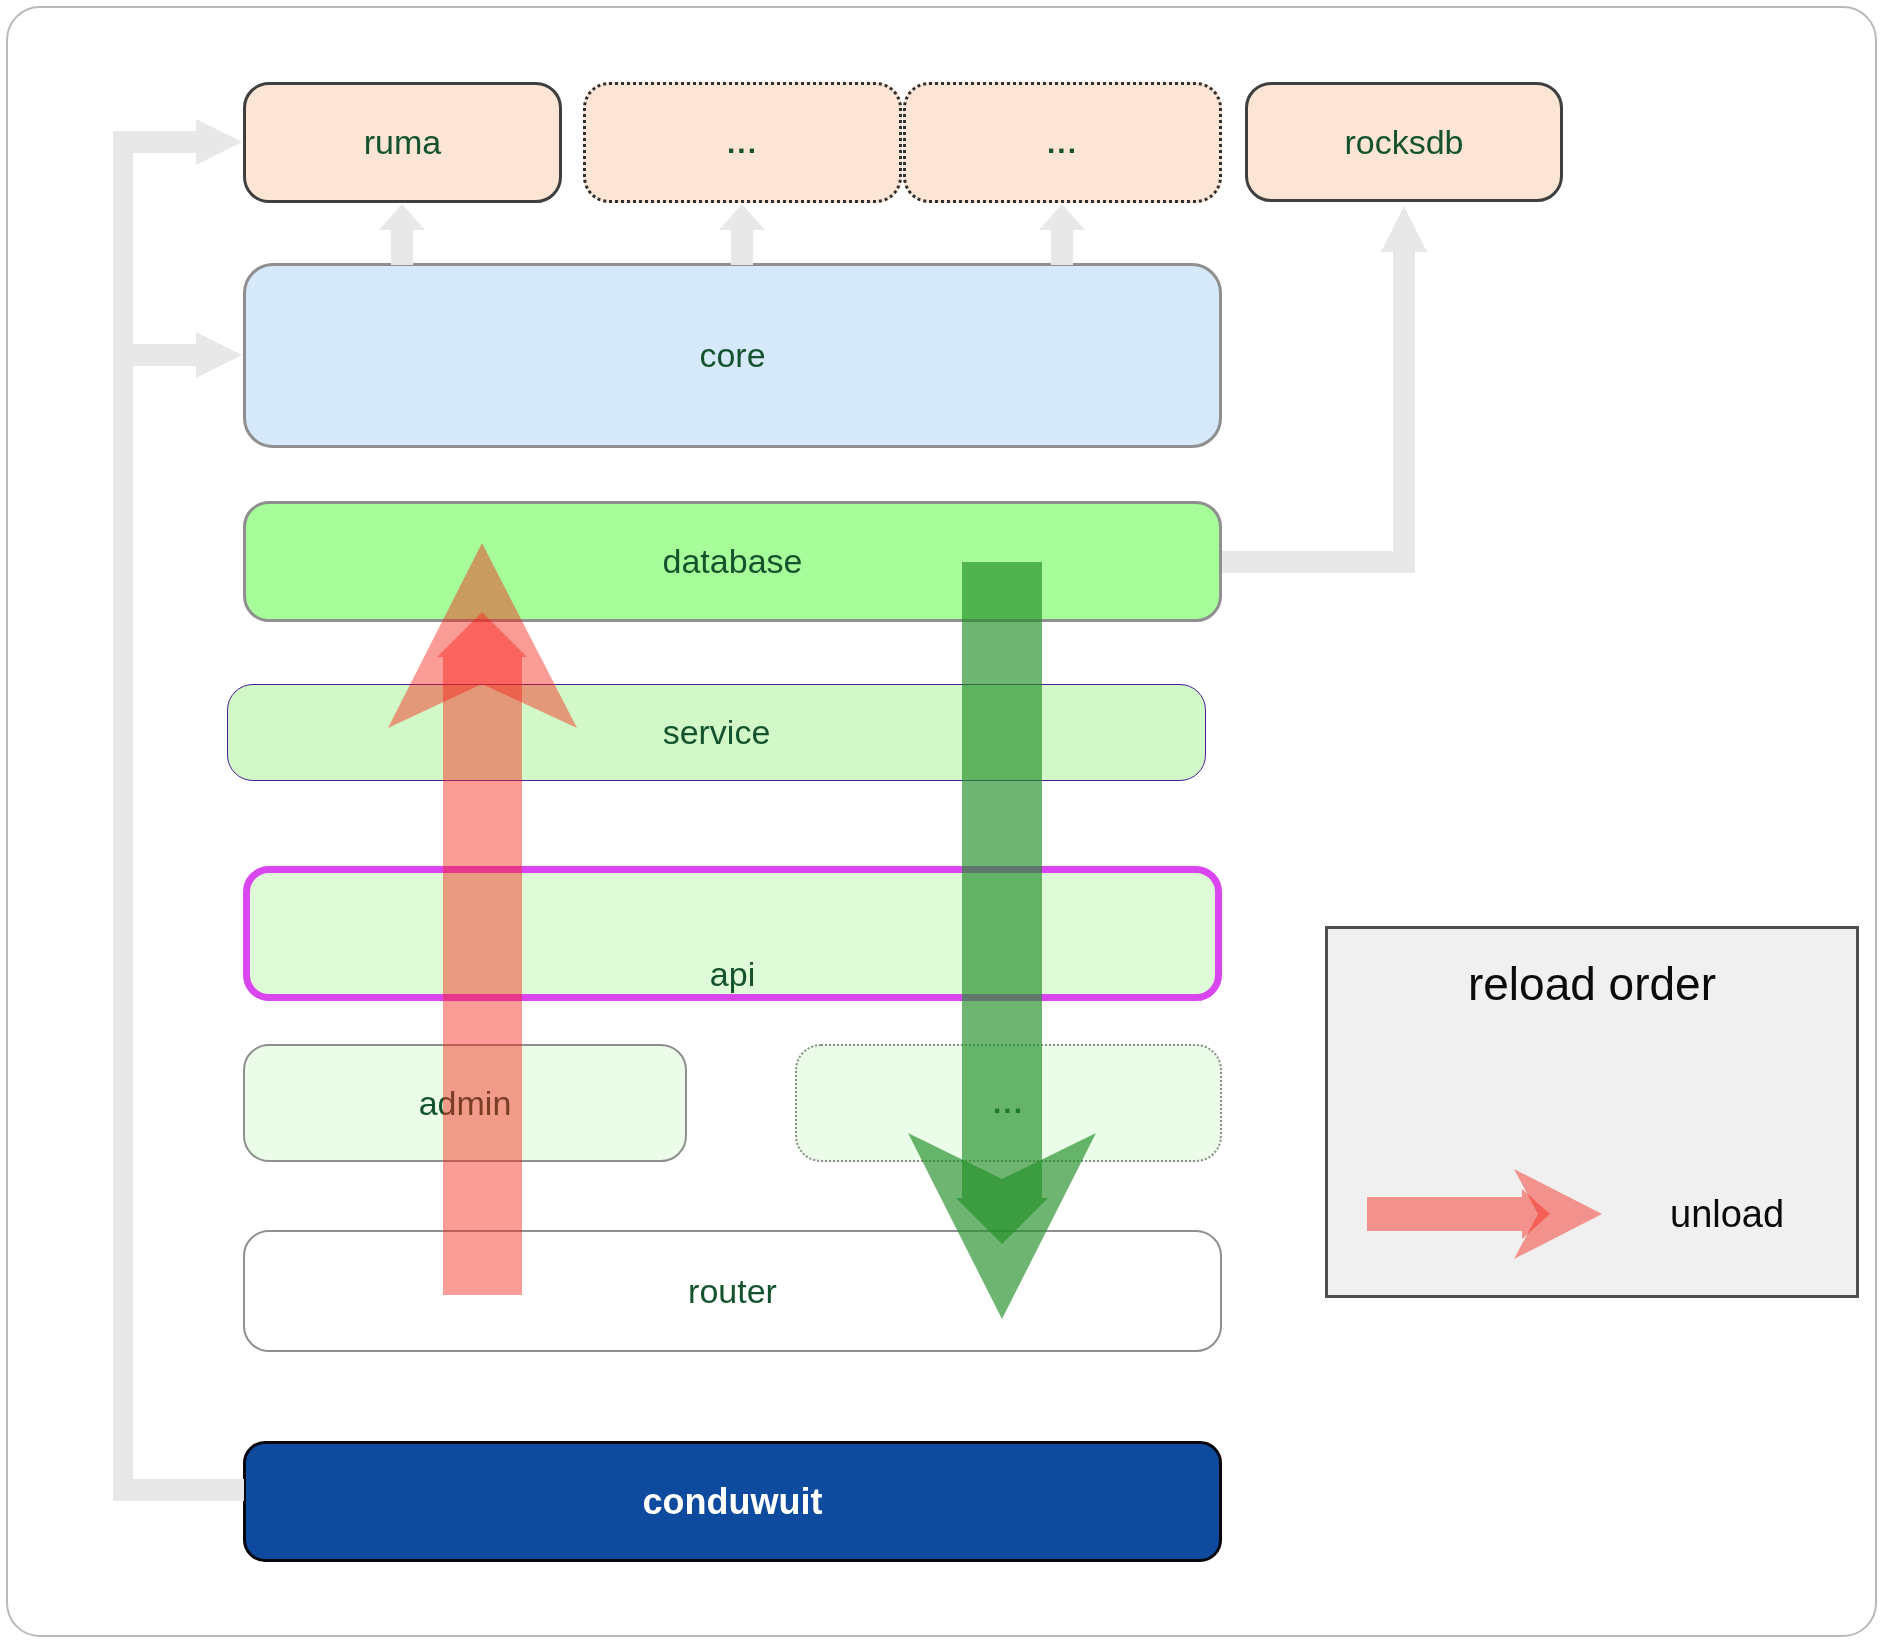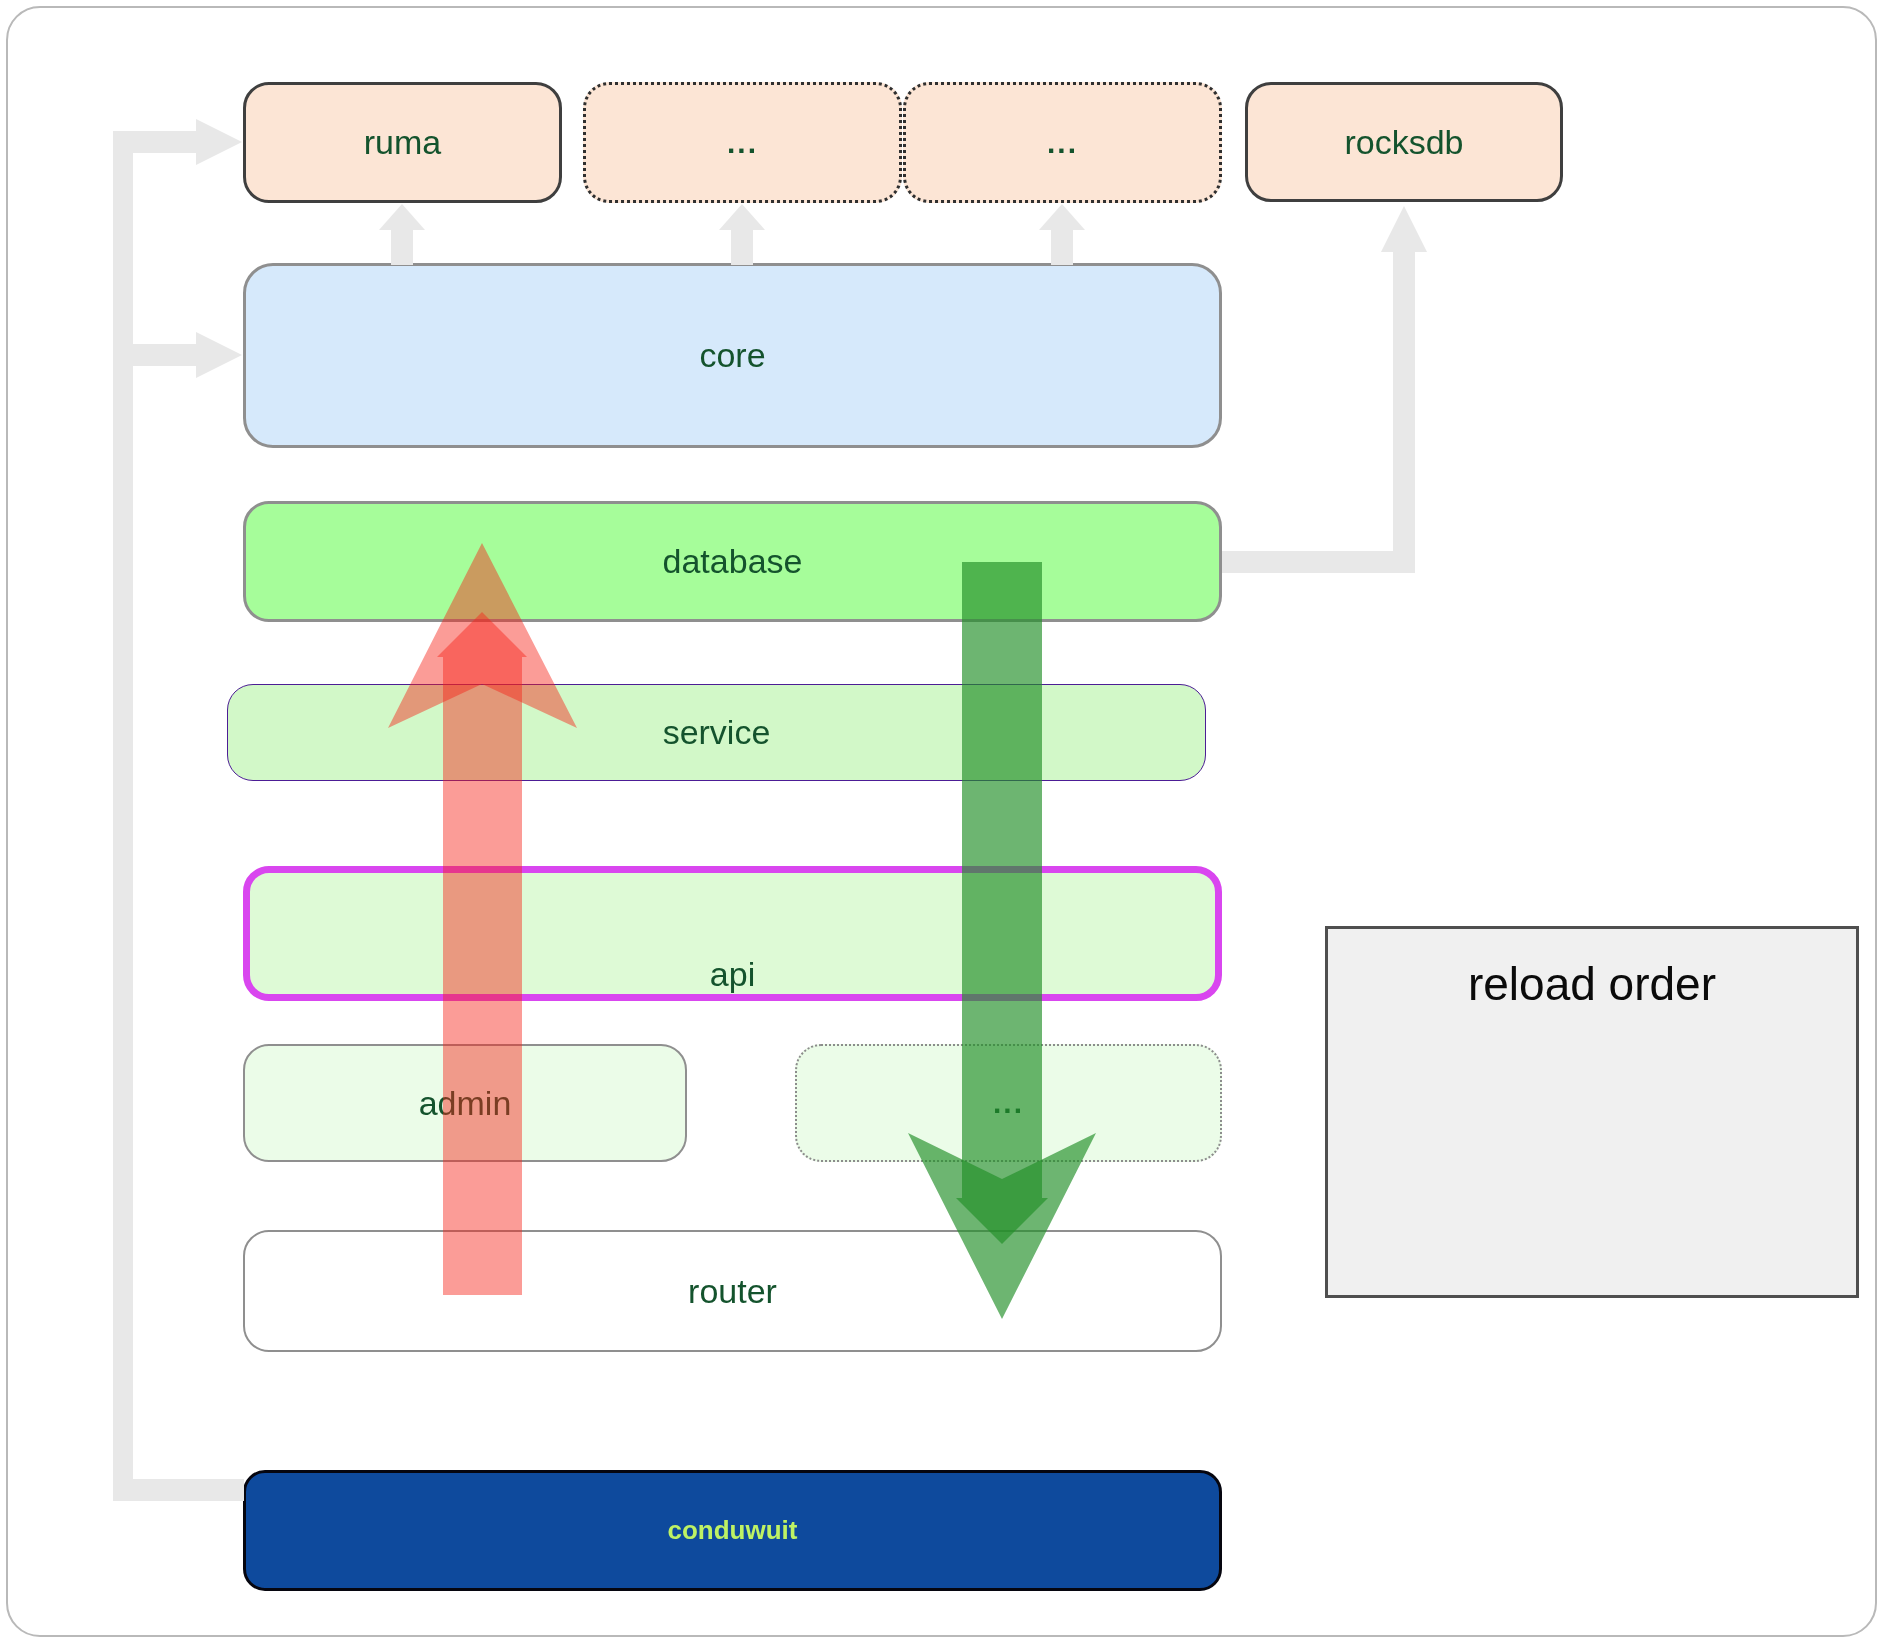--- a/index.html
+++ b/index.html
@@ -14,21 +14,21 @@
   #box-dep2     {left:903px;top:82px;width:319px;height:121px;background:#fce5d5;border:3px dotted #2f2f2f;}
   #box-rocksdb  {left:1245px;top:82px;width:318px;height:120px;background:#fce5d5;border:3px solid #3f3f3f;}
   #box-core     {left:243px;top:263px;width:979px;height:185px;background:#d6e9fb;border:3px solid #8f8f8f;border-radius:30px;}
   #box-database {left:243px;top:501px;width:979px;height:121px;background:#a6fd9a;border:3px solid #8f8f8f;}
   #box-service  {left:227px;top:684px;width:979px;height:97px;background:#d2f8c8;border:1px solid #4c1d95;}
   #box-api      {left:243px;top:866px;width:979px;height:135px;background:#defad6;border:7px solid #d946ef;align-items:flex-end;}
   #box-admin    {left:243px;top:1044px;width:444px;height:118px;background:#ebfce8;border:2px solid #8f8f8f;}
   #box-more     {left:795px;top:1044px;width:427px;height:118px;background:#ebfce8;border:2px dotted #8c8c8c;}
   #box-router   {left:243px;top:1230px;width:979px;height:122px;background:#ffffff;border:2px solid #8f8f8f;}
   #box-conduwuit{left:243px;top:1441px;width:979px;height:121px;background:#0e4a9d;border:3px solid #06060f;
-                 border-radius:22px;color:#bef264;font-weight:bold;font-size:26px;margin-top:29px;}
+                 border-radius:22px;color:#ffffff;font-weight:bold;font-size:36px;}
   #overlay{position:absolute;left:0;top:0;width:1883px;height:1643px;pointer-events:none;}
   #legend{position:absolute;left:1325px;top:926px;width:534px;height:372px;box-sizing:border-box;
           background:#f0f0f0;border:3px solid #4f4f4f;}
   #legend-title{position:absolute;left:0;right:0;top:28px;text-align:center;font-size:46px;color:#0b0b0b;}
   .legend-row{position:absolute;left:34px;right:10px;height:95px;display:flex;align-items:center;}
   #legend-row-load{top:128px;}
   #legend-row-unload{top:238px;}
   .legend-label{font-size:38px;color:#0b0b0b;margin-left:48px;}
   .legend-arrow{width:260px;height:95px;flex:0 0 auto;}
 </style>
@@ -70,20 +70,27 @@
   </div>
   <div class="box" id="box-router">
     <span>router</span>
   </div>
   <div class="box" id="box-conduwuit">
     <span>conduwuit</span>
   </div>
 
   <div id="legend">
     <div id="legend-title">reload order</div>
+    <div class="legend-row" id="legend-row-unload">
+      <svg class="legend-arrow" viewBox="0 0 260 95">
+        <polygon points="5,30 160,30 160,22 188,47 160,72 160,64 5,64" fill="rgba(246,35,25,0.46)"></polygon>
+        <polygon points="152,2 240,47 152,92 176,47" fill="rgba(246,35,25,0.46)"></polygon>
+      </svg>
+      <span class="legend-label">unload</span>
+    </div>
   </div>
 
   <svg id="overlay" viewBox="0 0 1883 1643">
     <g fill="#e8e8e8">
       <rect x="113" y="131" width="20" height="1370"></rect>
       <rect x="113" y="131" width="84" height="22"></rect>
       <polygon points="196,119 196,165 242,142"></polygon>
       <rect x="113" y="344" width="84" height="22"></rect>
       <polygon points="196,332 196,378 242,355"></polygon>
       <rect x="113" y="1479" width="131" height="22"></rect>

